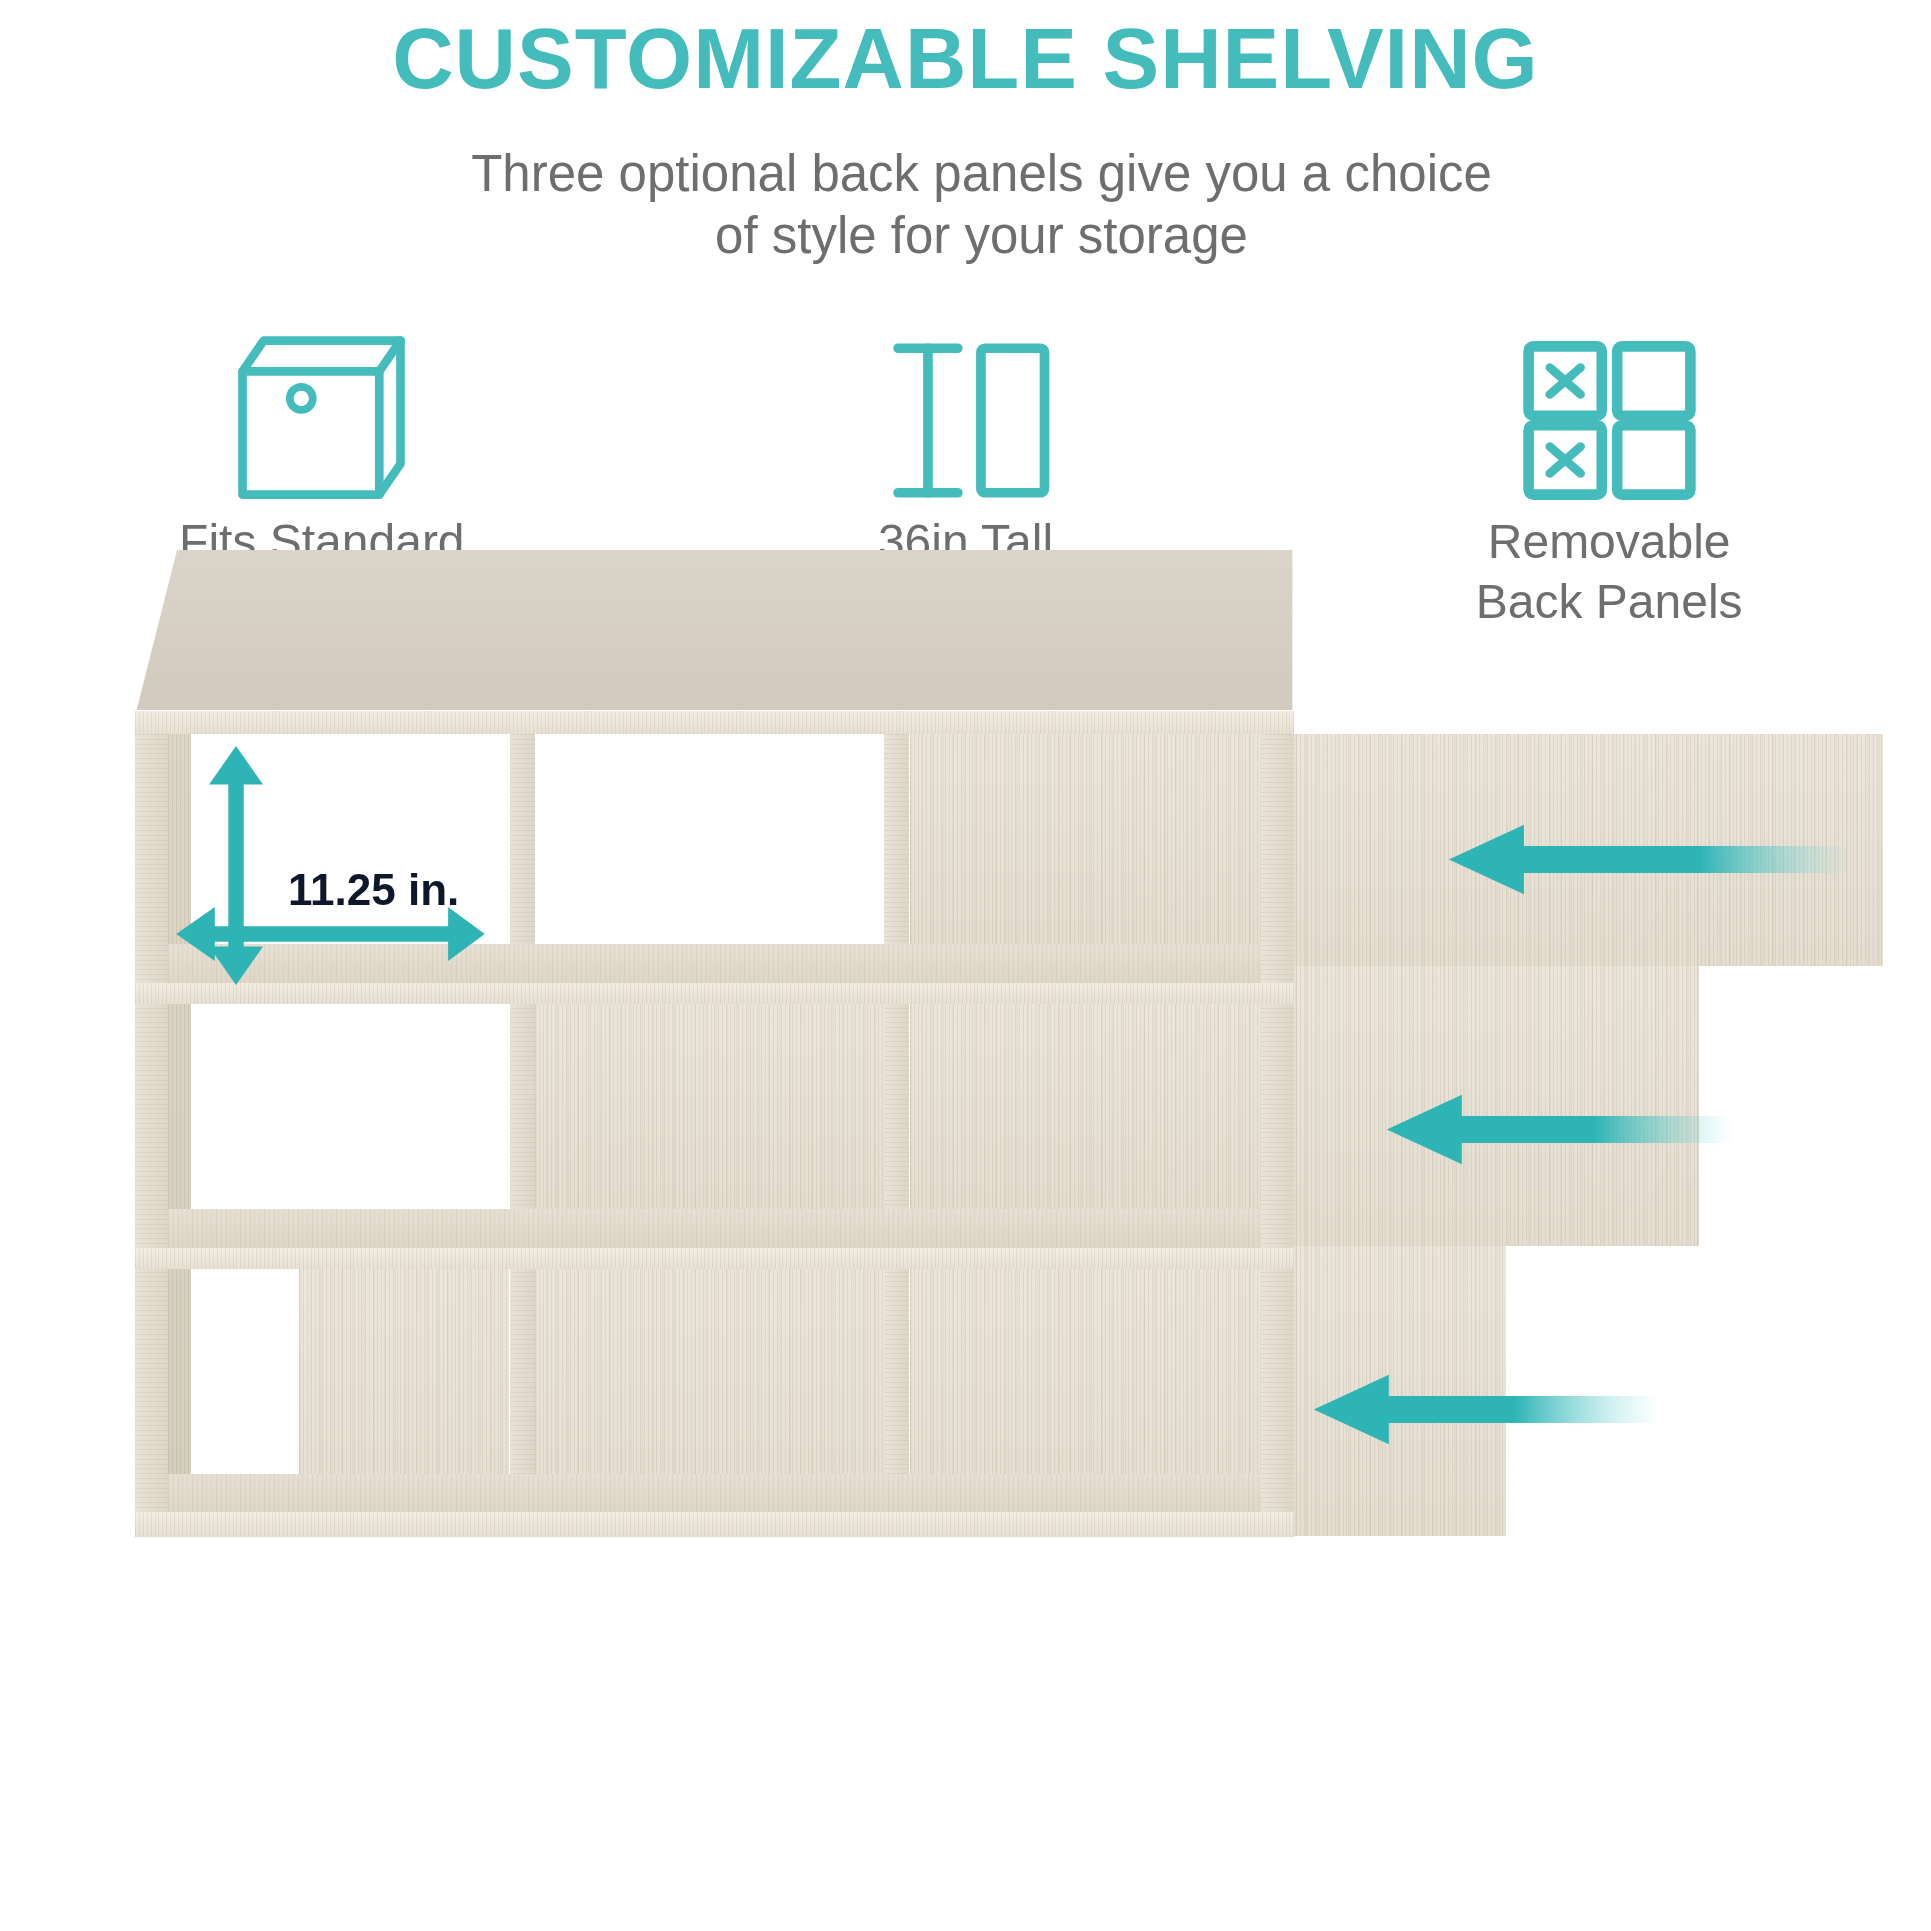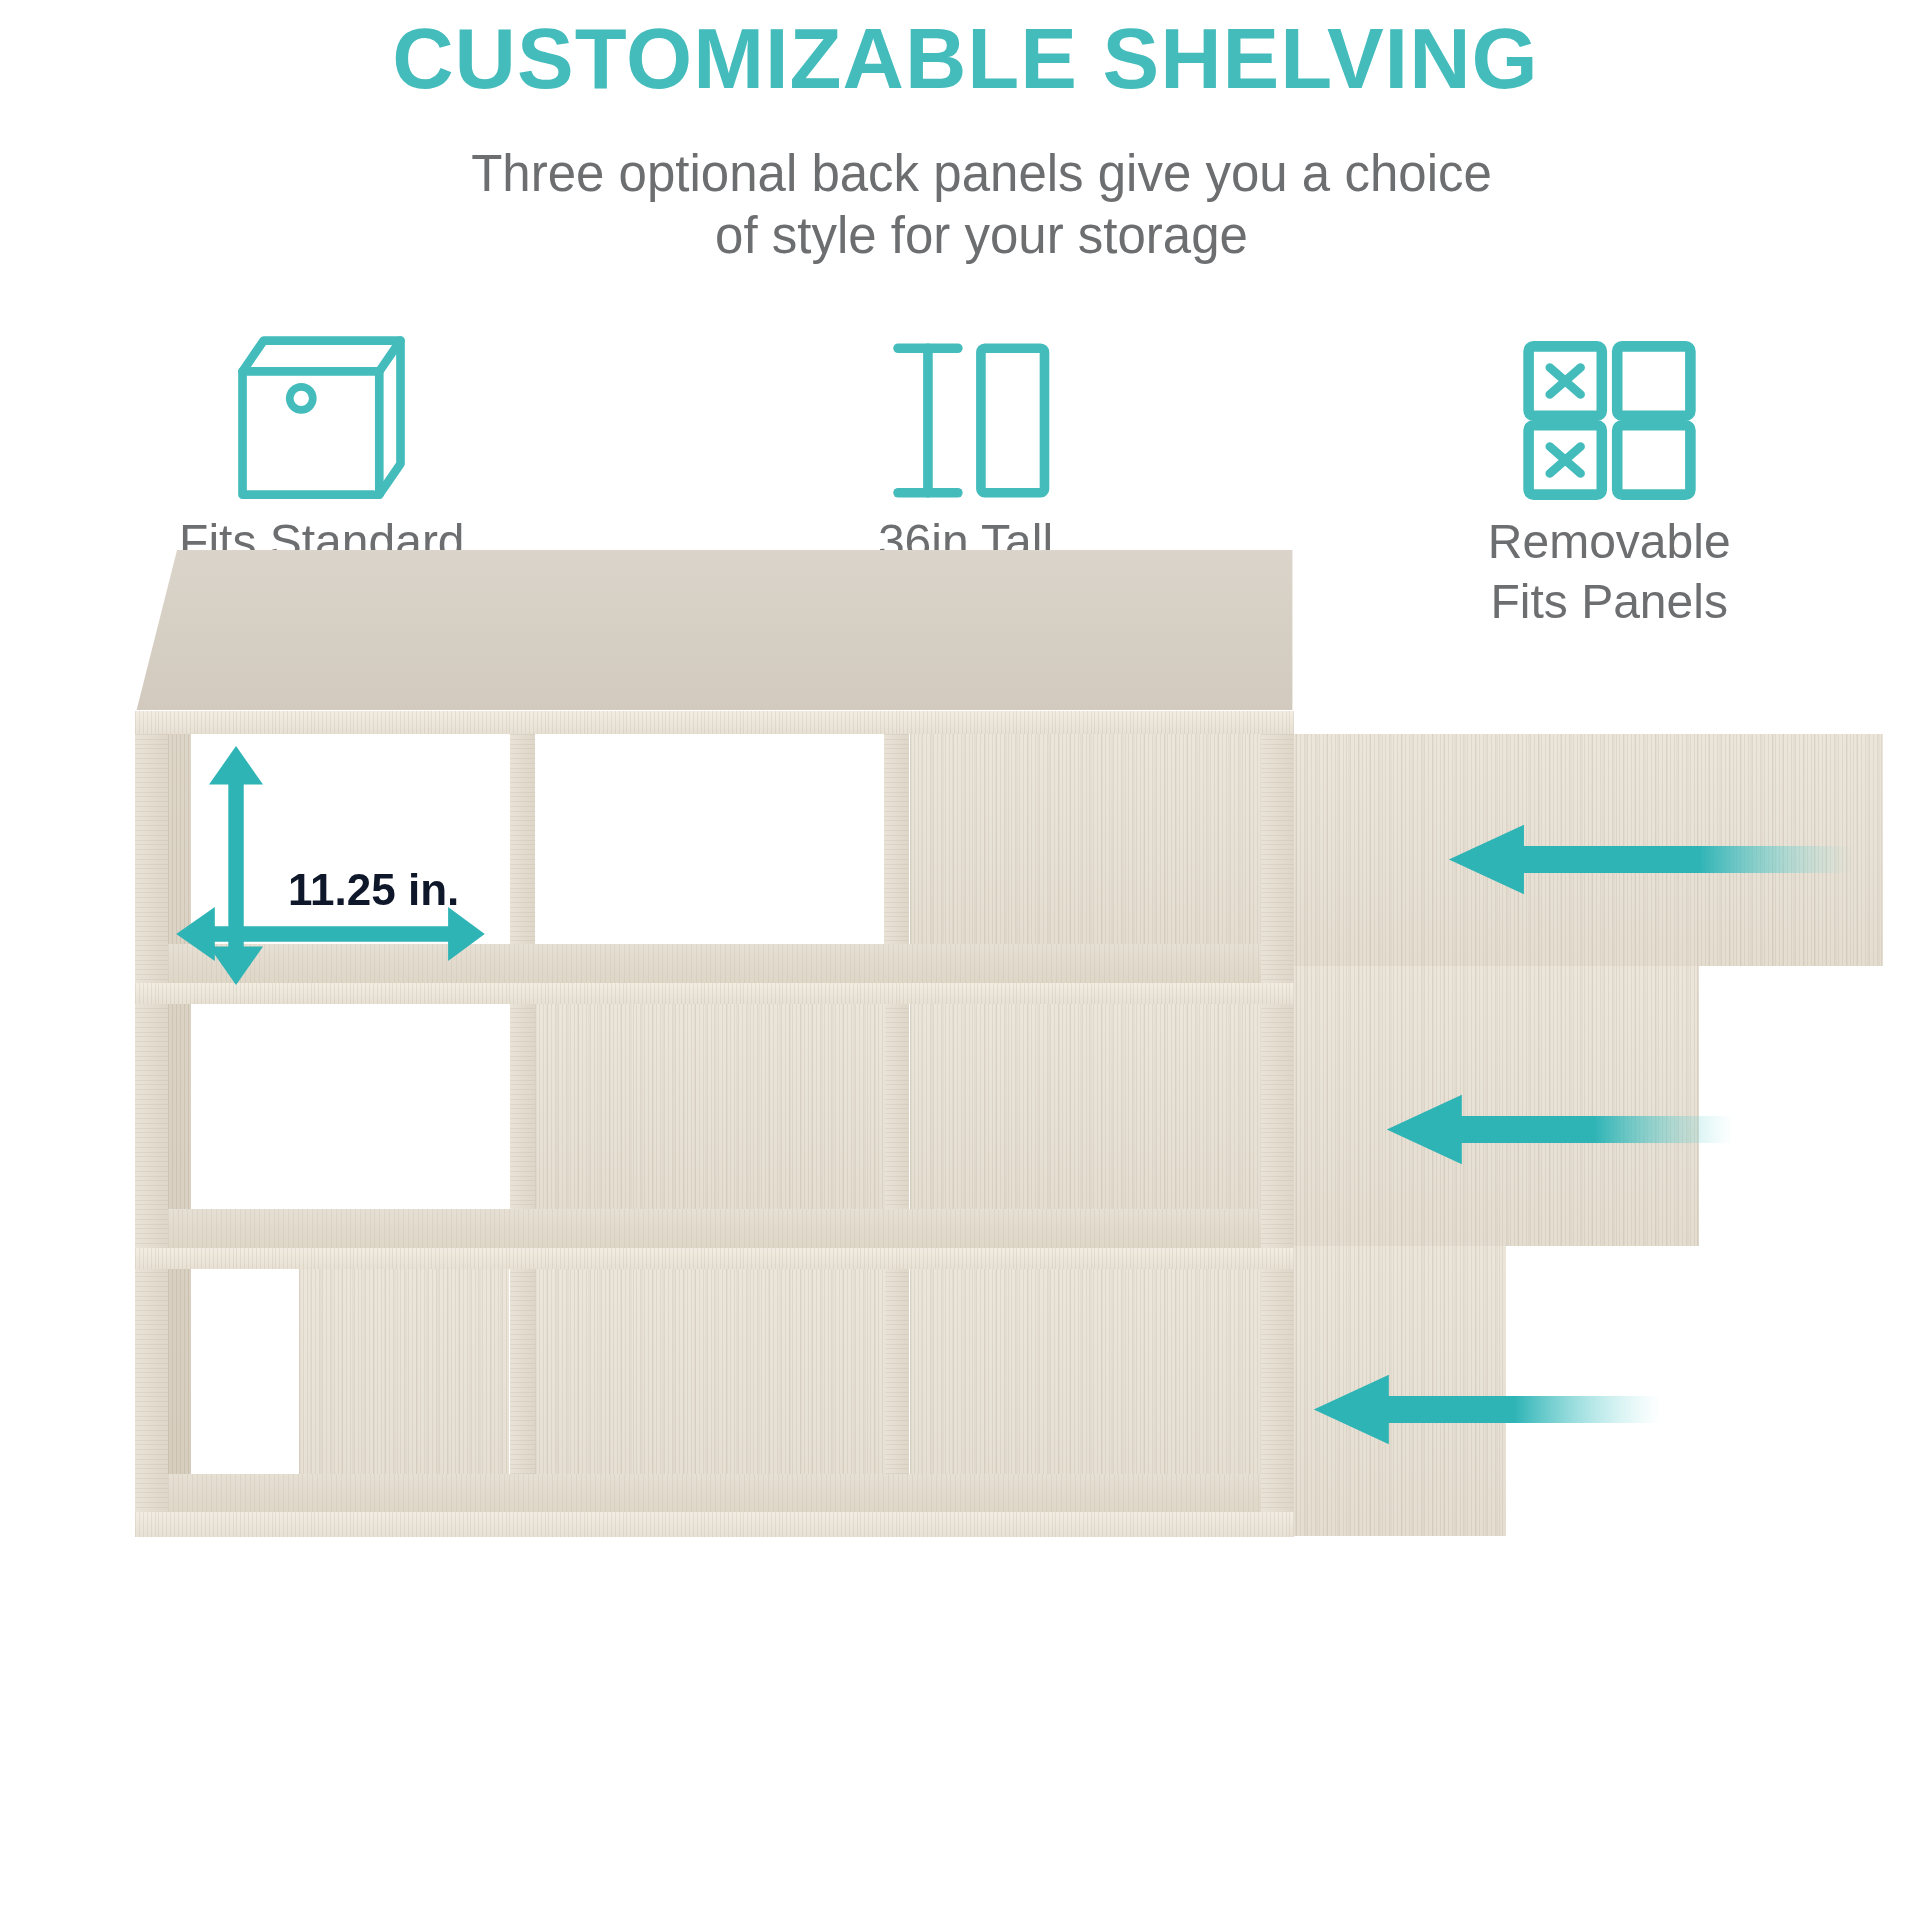--- a/index.html
+++ b/index.html
@@ -138,21 +138,21 @@
             <rect x="108" y="100" width="76" height="72" rx="5"></rect>
           </g>
           <g stroke="#45bcbc" stroke-width="9" stroke-linecap="round">
             <path d="M38 40 L70 68 M70 40 L38 68"></path>
             <path d="M38 122 L70 150 M70 122 L38 150"></path>
           </g>
         </svg>
       </div>
       <div class="feature-label">
         <span>Removable</span>
-        <span>Fits Panels</span>
+        <span>Back Panels</span>
       </div>
     </div>
   </div>
 
   <div class="scene">
 
     <div class="abs wood-face" style="left:1284px; top:58px; width:599px; height:232px;"></div>
     <div class="abs wood-face" style="left:1284px; top:290px; width:415px; height:280px;"></div>
     <div class="abs wood-face" style="left:1284px; top:570px; width:222px; height:290px;"></div>
 

